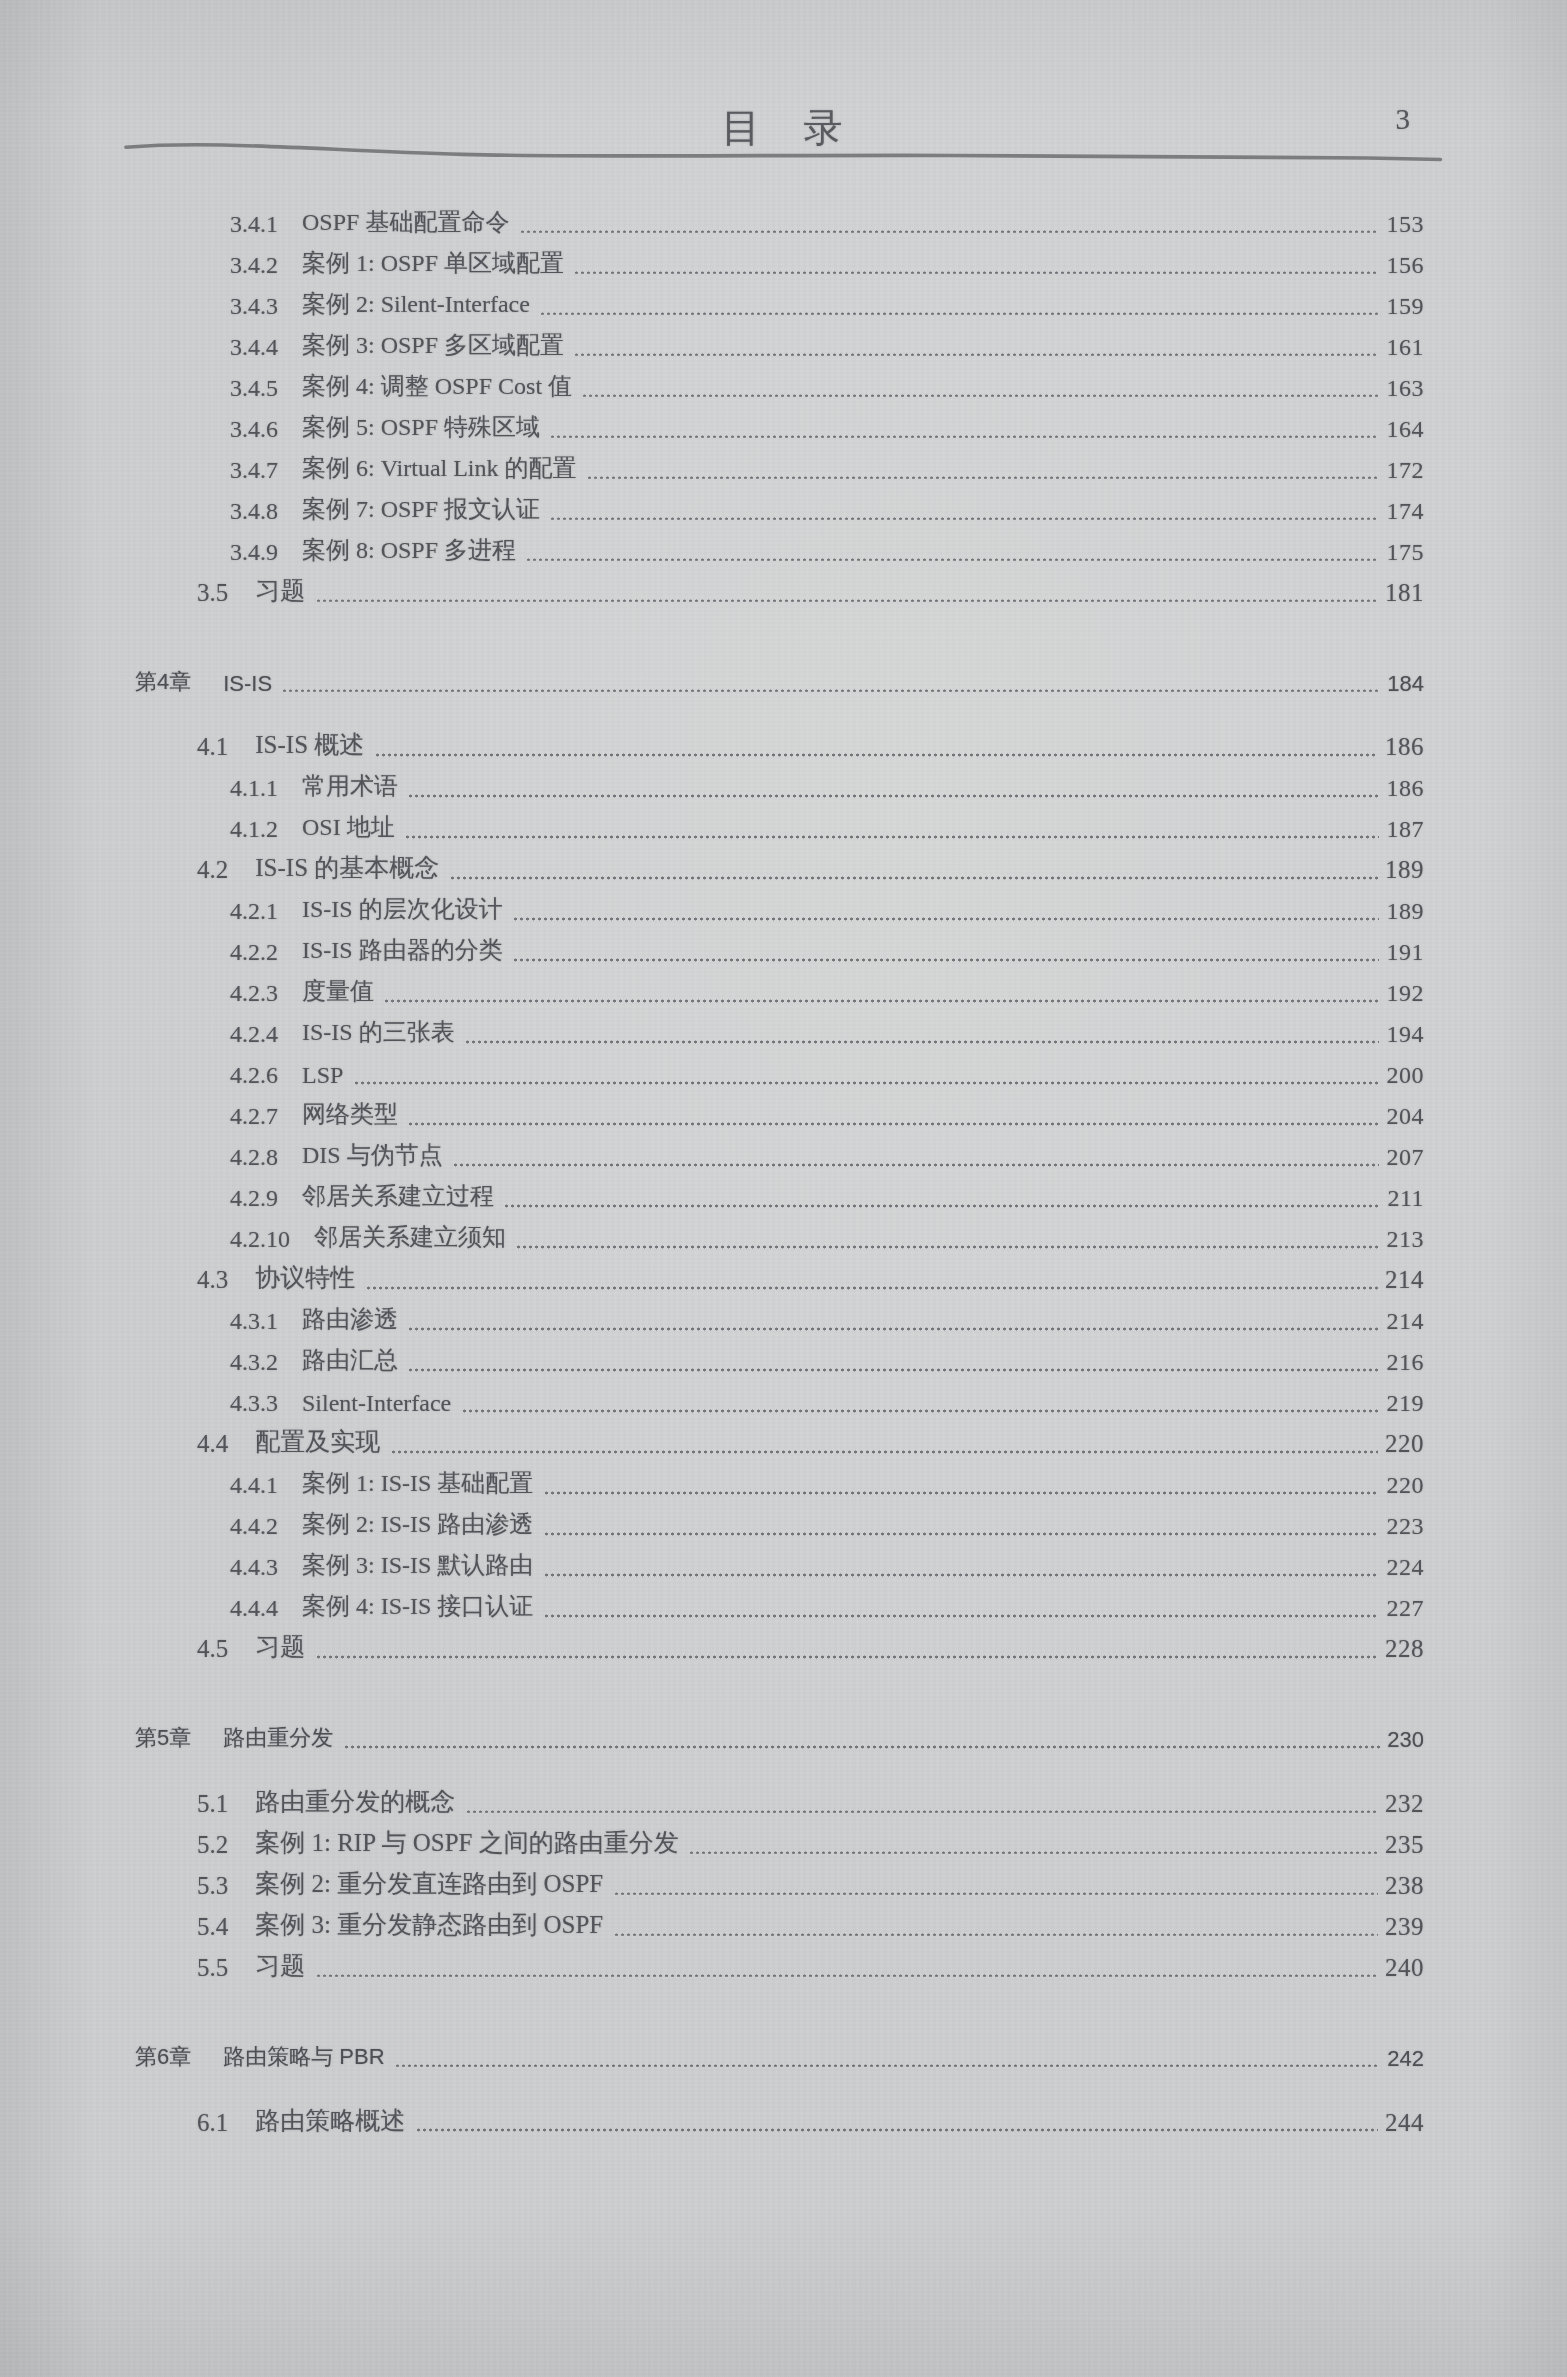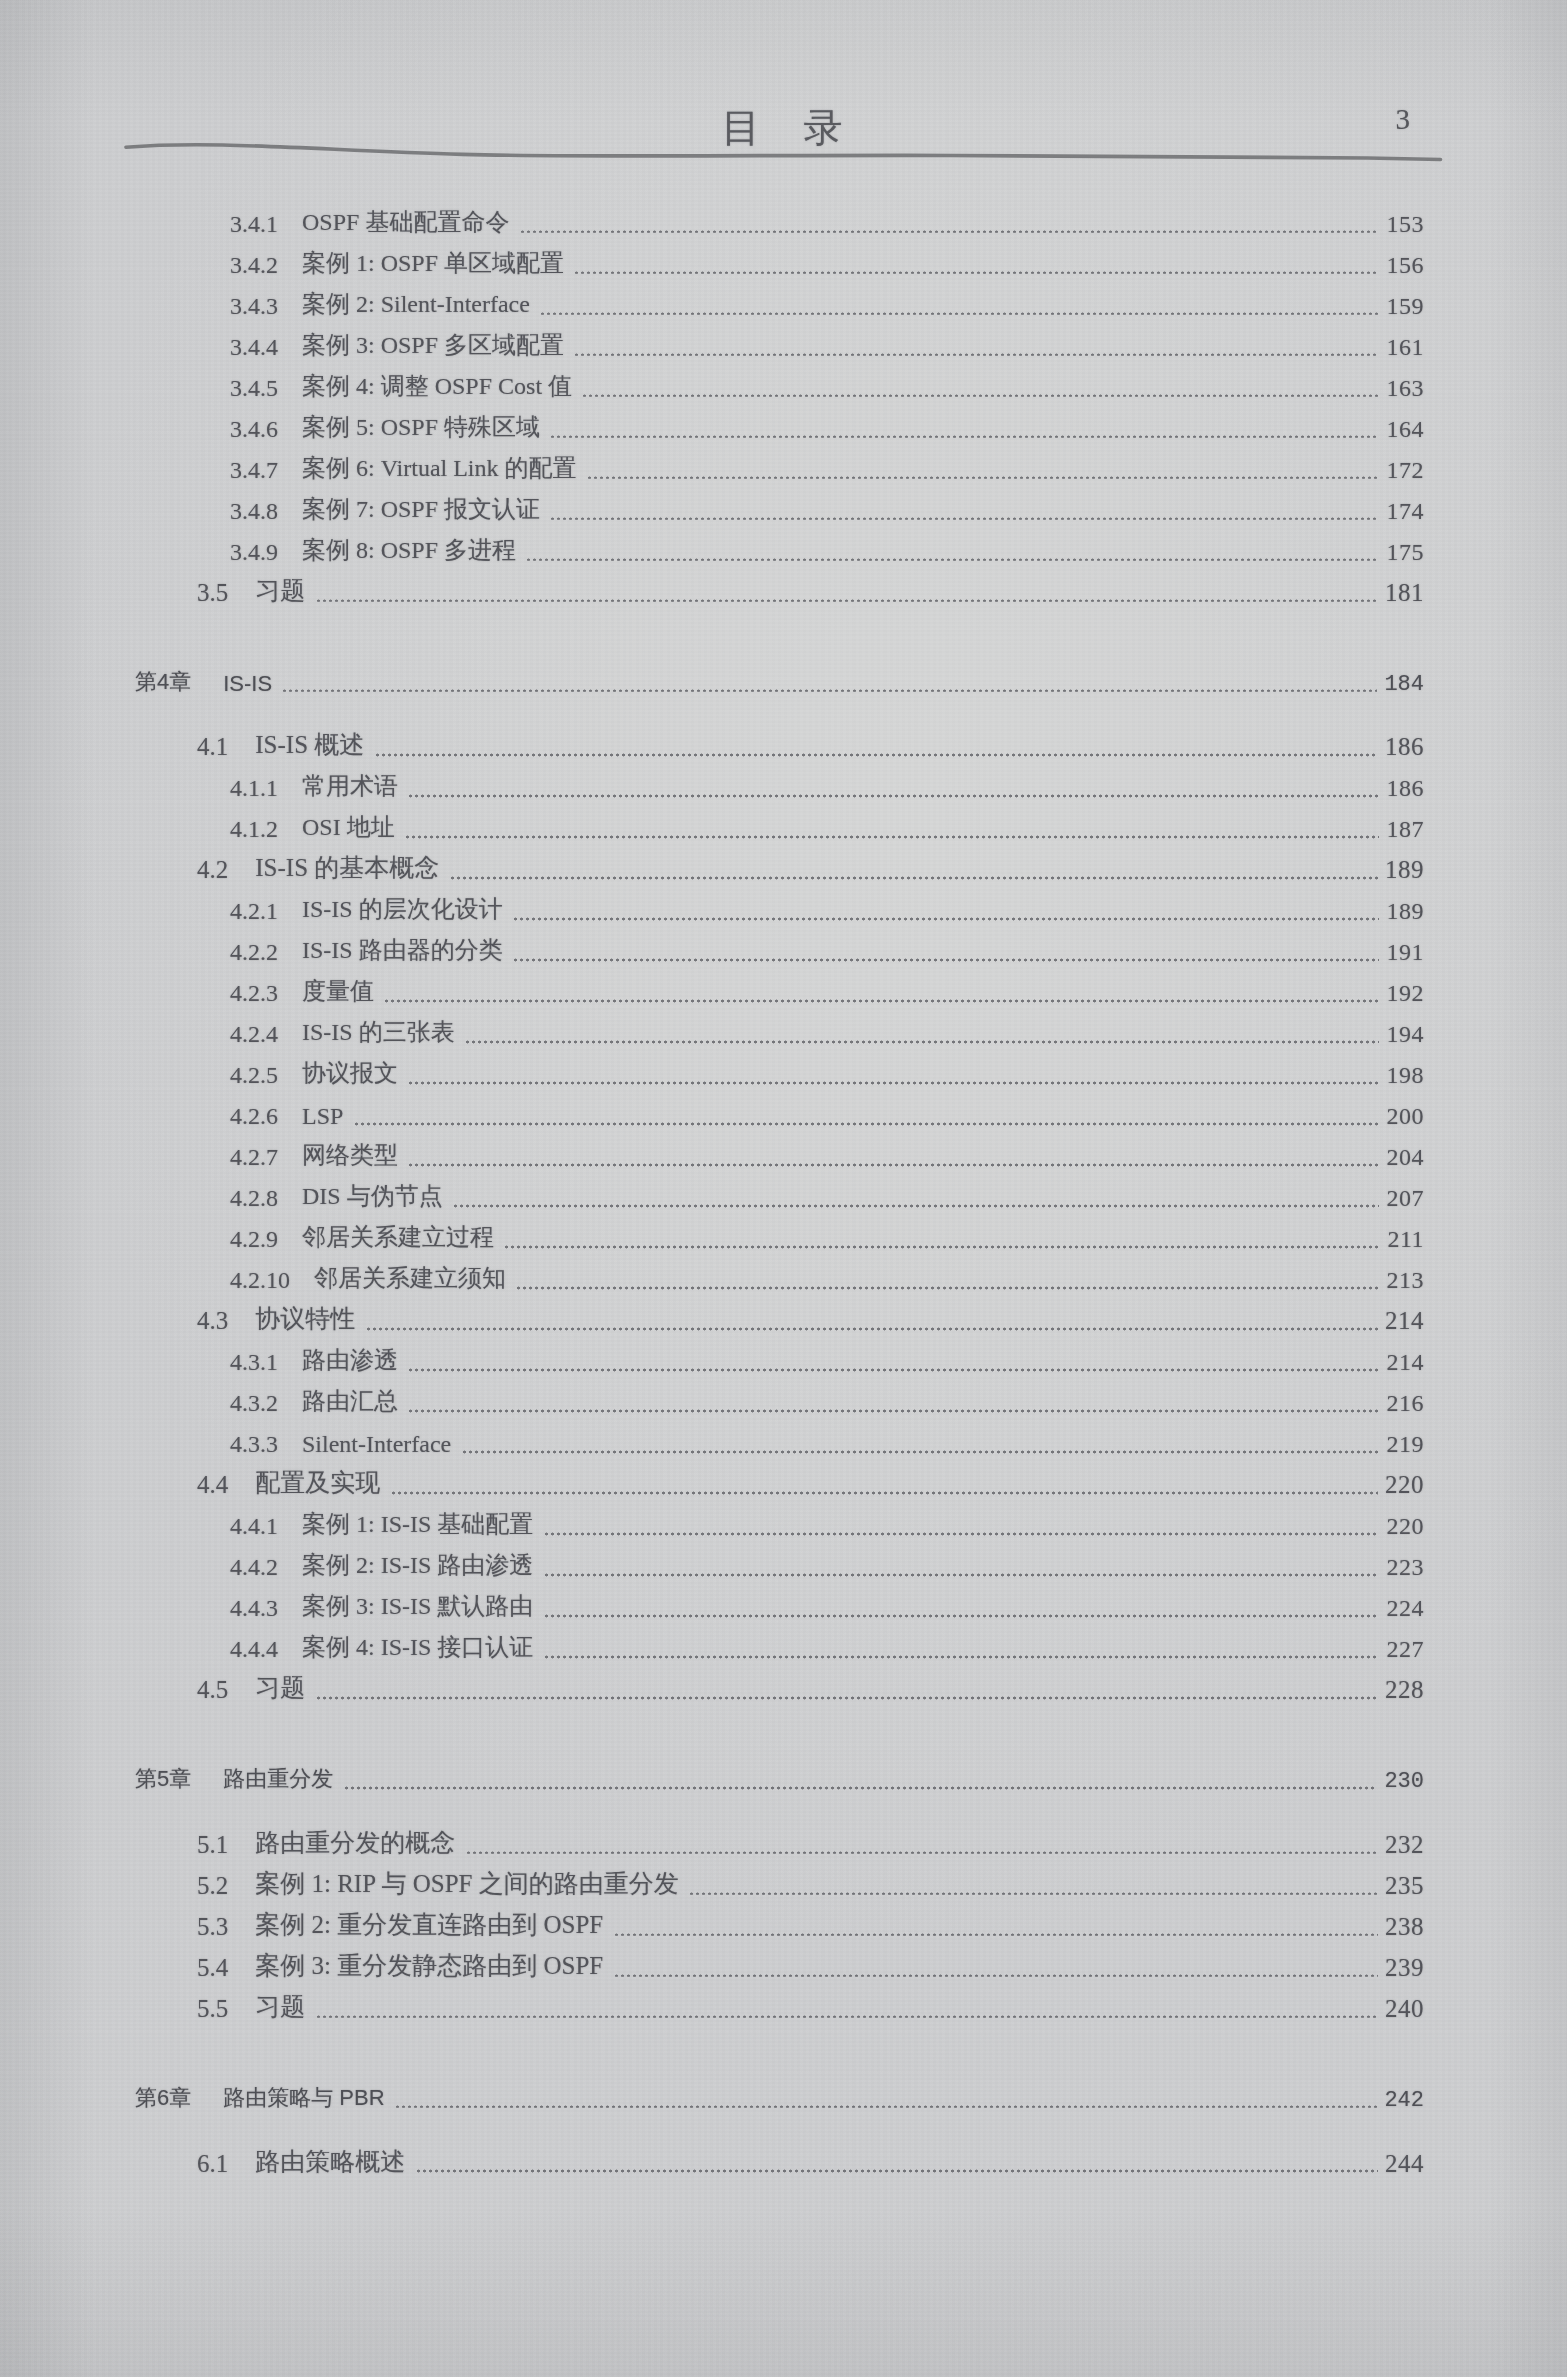--- a/index.html
+++ b/index.html
@@ -61,21 +61,21 @@
   .subsection .num{margin-right:24px;}
   .section{padding-left:62px;font-size:25px;}
   .section .num{margin-right:27px;}
   .chapter{
     padding-left:0;height:51px;padding-bottom:7.2px;
     margin-top:40px;margin-bottom:22.6px;
     font-family:"Liberation Sans","DejaVu Sans",sans-serif;
     font-size:22px;font-weight:500;color:#4e4f55;
   }
   .chapter .num{margin-right:32px;}
-  .chapter .pg{font-family:Liberation Mono, monospace;font-weight:400;}
+  .chapter .pg{font-family:Liberation Sans, sans-serif;font-weight:400;}
   .section .pg,.subsection .pg{letter-spacing:0.5px;}
 </style>
 </head>
 <body>
 
 <div class="photo">
   <div class="grain"></div>
 
   <div class="header-title">目 录</div>
 
@@ -194,26 +194,20 @@
         <span class="dots"></span>
         <span class="pg">192</span>
       </div>
       <div class="row subsection">
         <span class="num">4.2.4</span>
         <span class="ttl">IS-IS 的三张表</span>
         <span class="dots"></span>
         <span class="pg">194</span>
       </div>
       <div class="row subsection">
-        <span class="num">4.2.5</span>
-        <span class="ttl">协议报文</span>
-        <span class="dots"></span>
-        <span class="pg">198</span>
-      </div>
-      <div class="row subsection">
         <span class="num">4.2.6</span>
         <span class="ttl">LSP</span>
         <span class="dots"></span>
         <span class="pg">200</span>
       </div>
       <div class="row subsection">
         <span class="num">4.2.7</span>
         <span class="ttl">网络类型</span>
         <span class="dots"></span>
         <span class="pg">204</span>

